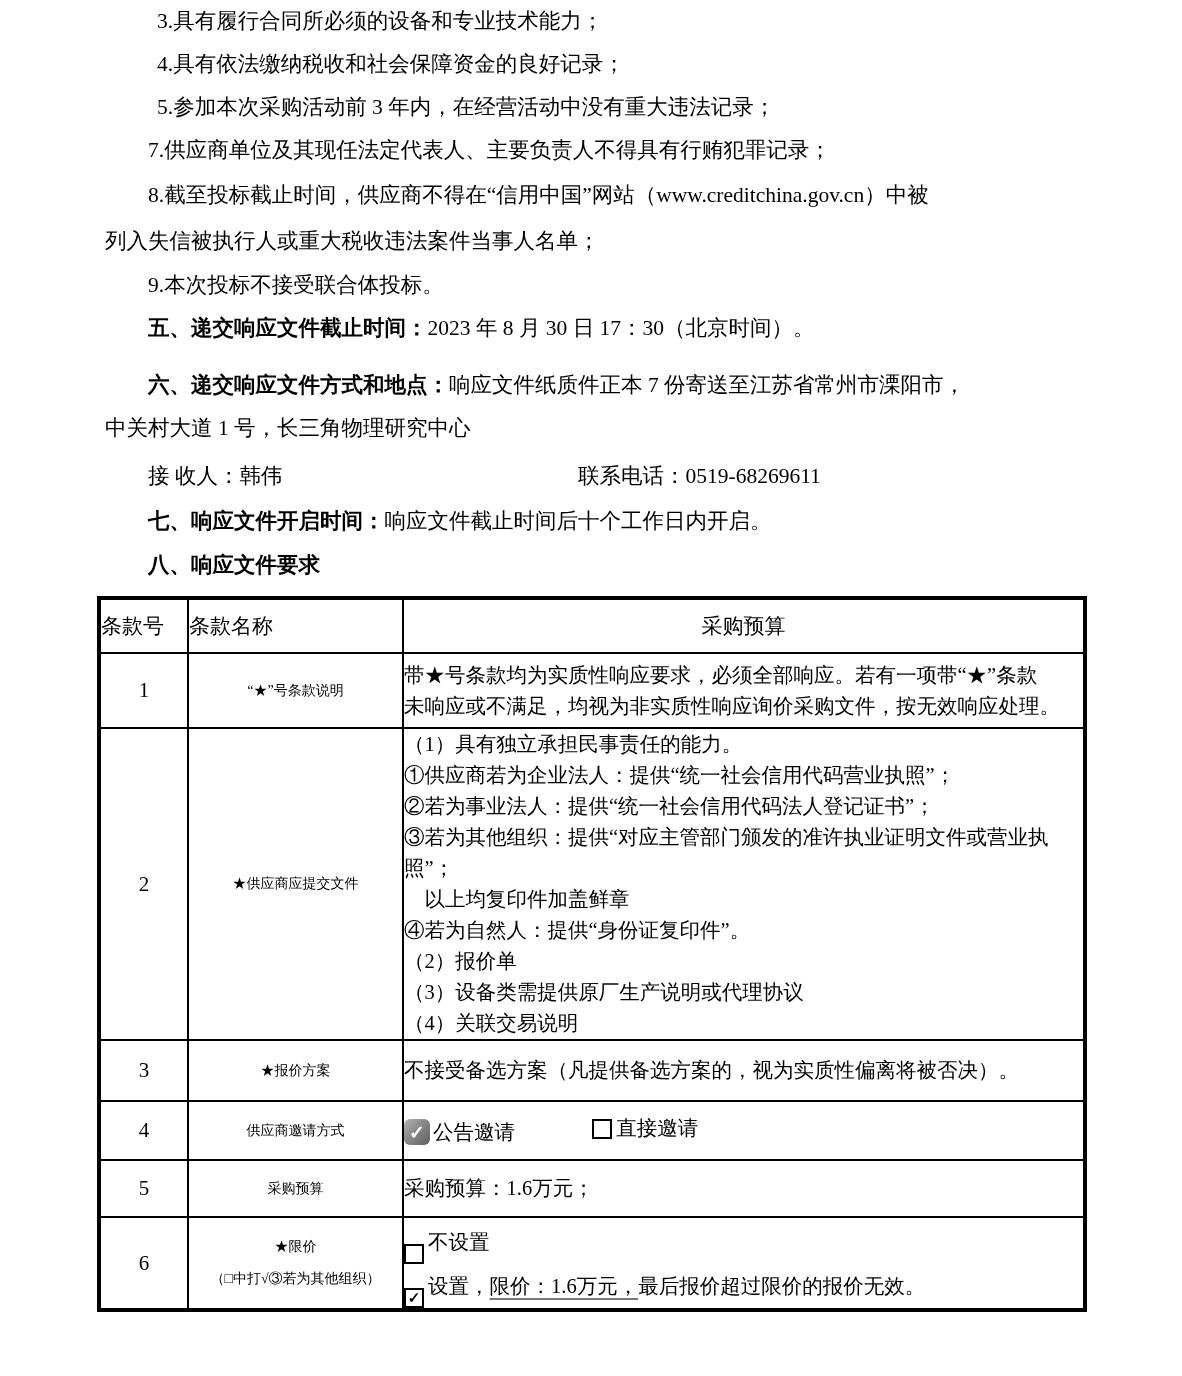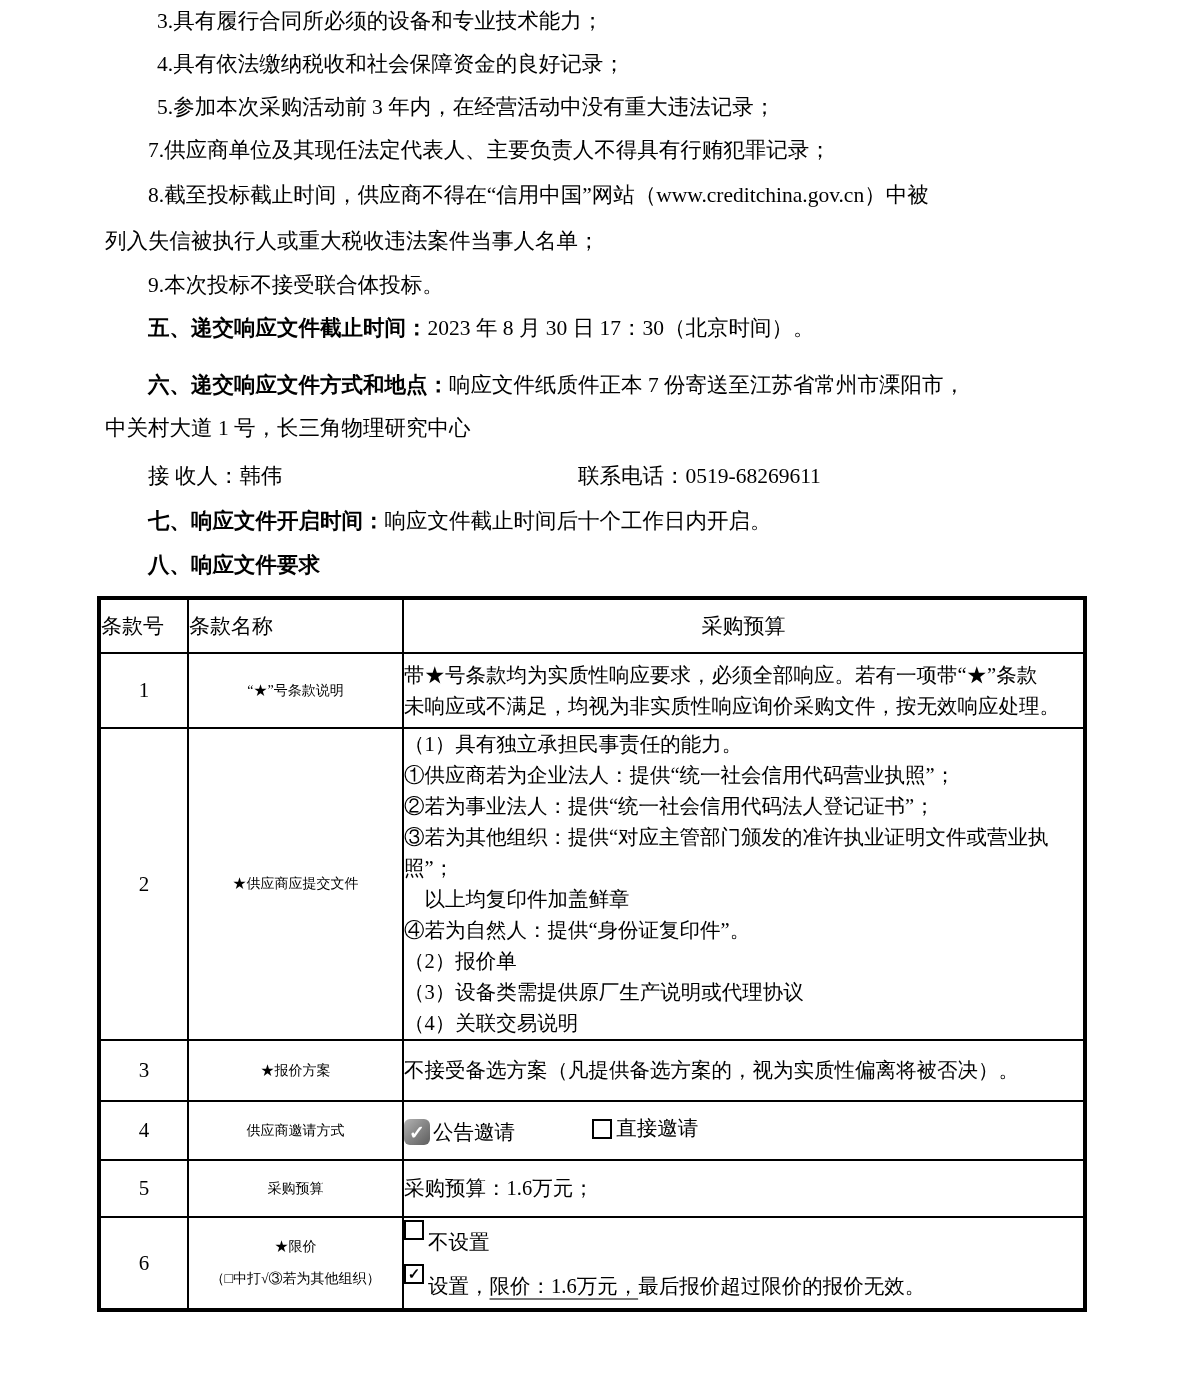--- a/index.html
+++ b/index.html
@@ -56,21 +56,21 @@
     display:inline-flex; align-items:center; justify-content:center;
     margin-right:3px;
   }
   .sqbox {
     width:20px; height:20px; flex:0 0 20px;
     border:2px solid #000; box-sizing:border-box;
     display:inline-flex; align-items:center; justify-content:center;
     font-size:15px; font-weight:bold; line-height:1;
     margin-right:4px; background:#fff;
   }
-  .opt-line { display:flex; align-items:flex-start; line-height:44px; font-size:20.5px; }
+  .opt-line { display:flex; align-items:flex-end; line-height:44px; font-size:20.5px; }
   .opt-line.first { margin-top:2px; }
   .uline {
     text-decoration:underline;
     text-decoration-color:#777;
     text-underline-offset:5px;
   }
   .desc-line { min-height:31px; }
 </style>
 </head>
 <body>

